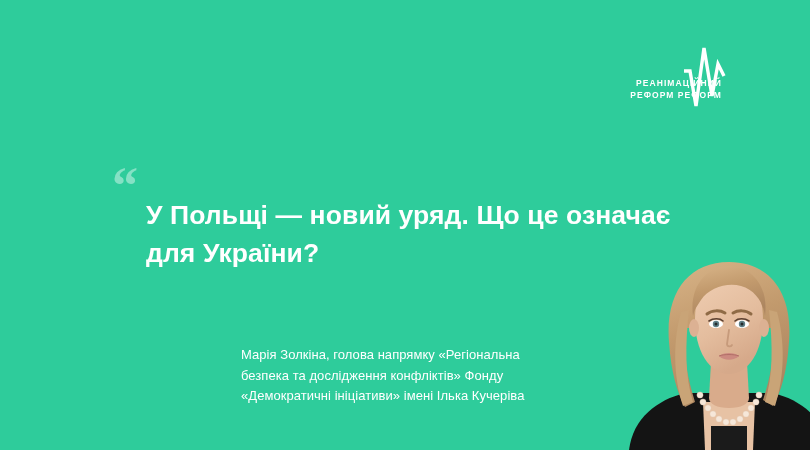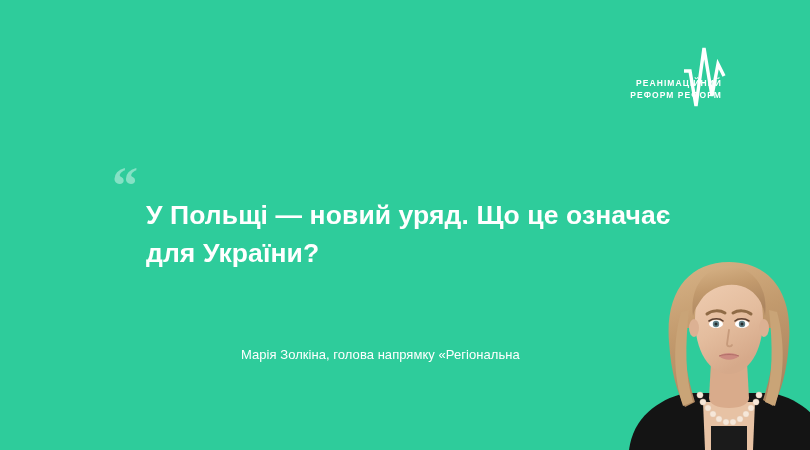--- a/index.html
+++ b/index.html
@@ -143,20 +143,22 @@
 
   <div class="quote-mark">“</div>
 
   <div class="headline">
     <span>У Польщі — новий уряд. Що це означає</span>
     <span>для України?</span>
   </div>
 
   <div class="attribution">
     <div>Марія Золкіна, голова напрямку «Регіональна</div>
+    <div>безпека та дослідження конфліктів» Фонду</div>
+    <div>«Демократичні ініціативи» імені Ілька Кучеріва</div>
   </div>
 
   <div class="portrait">
     <svg width="212" height="200" viewBox="0 0 212 200" xmlns="http://www.w3.org/2000/svg">
       <defs>
         <linearGradient id="hairG" x1="0" y1="0" x2="0.3" y2="1">
           <stop offset="0%" stop-color="#d8b488"></stop>
           <stop offset="50%" stop-color="#c29a6d"></stop>
           <stop offset="100%" stop-color="#ad8660"></stop>
         </linearGradient>

